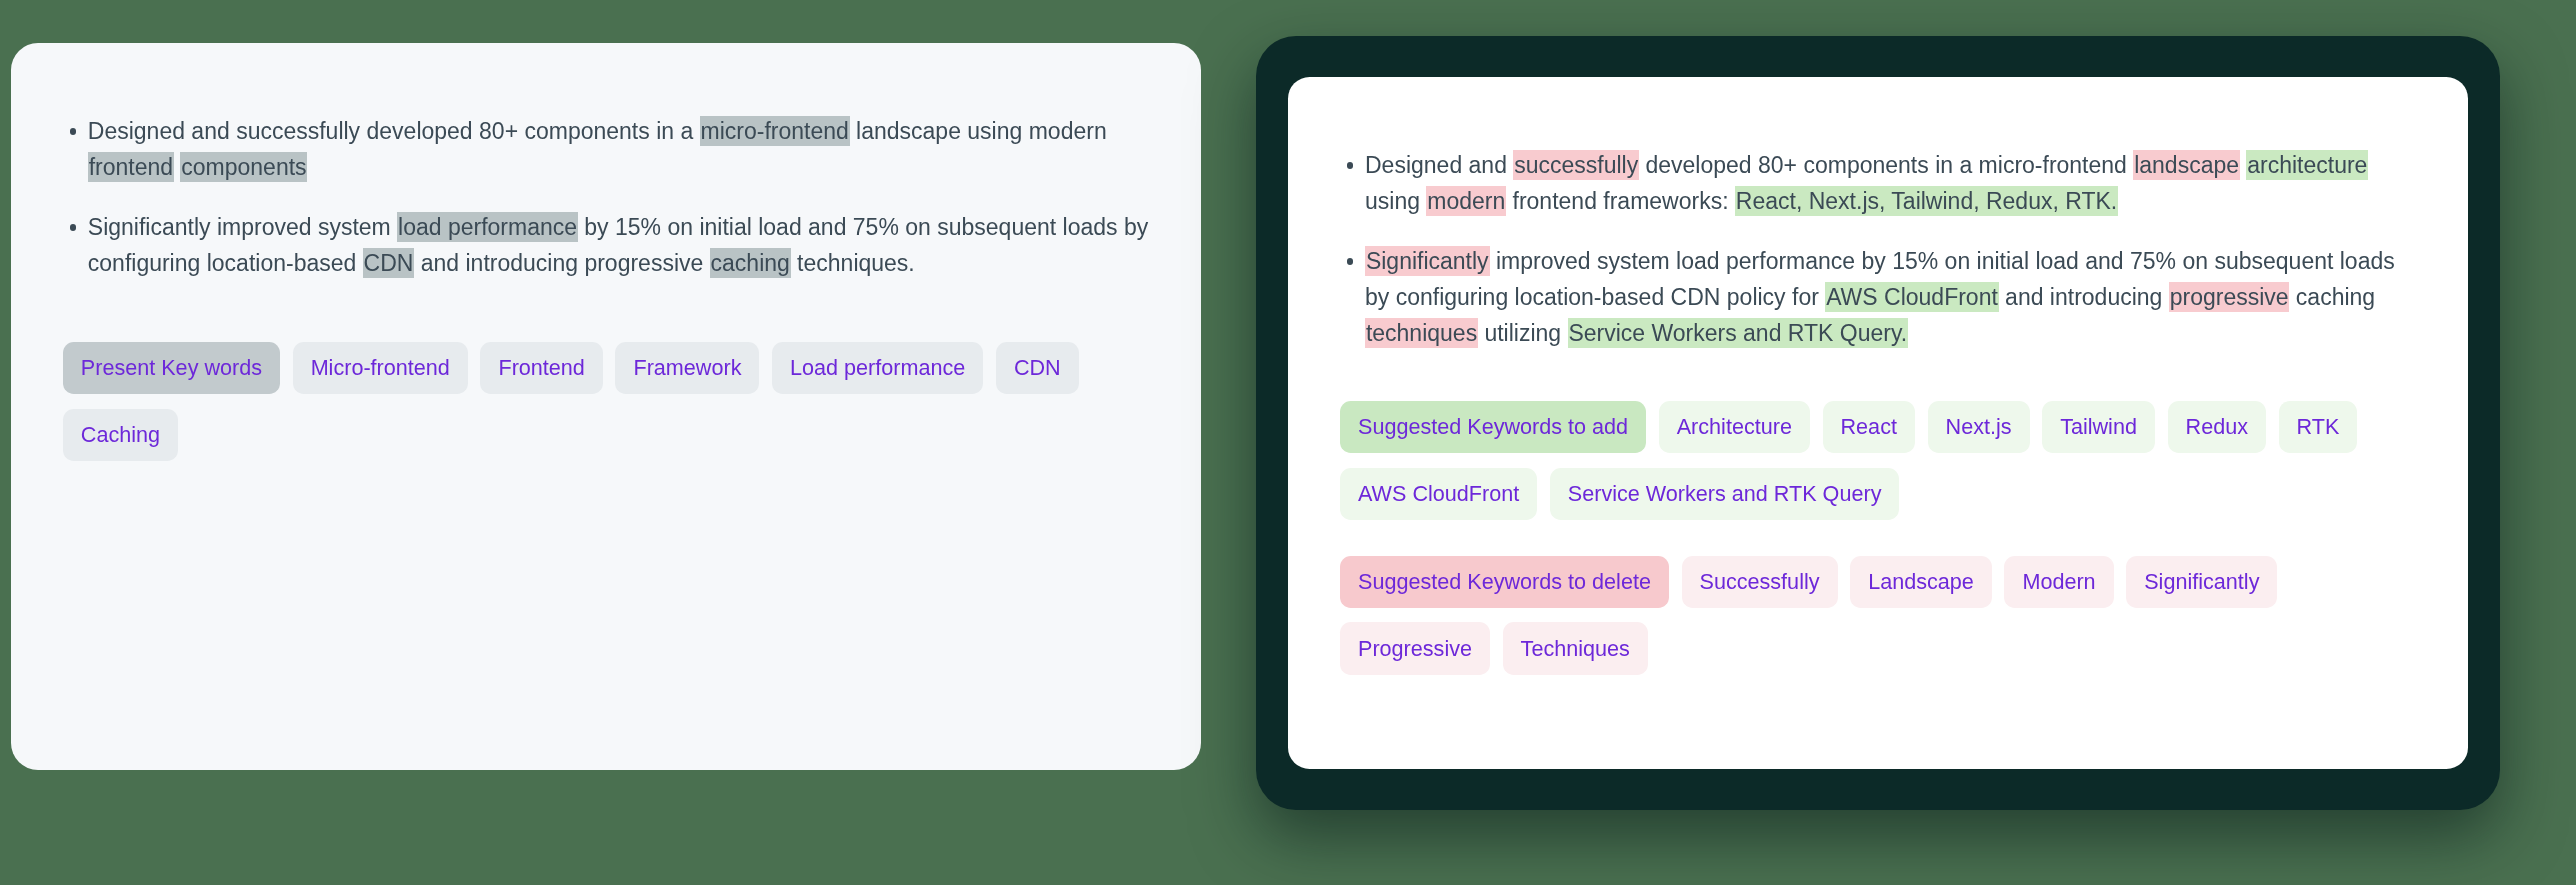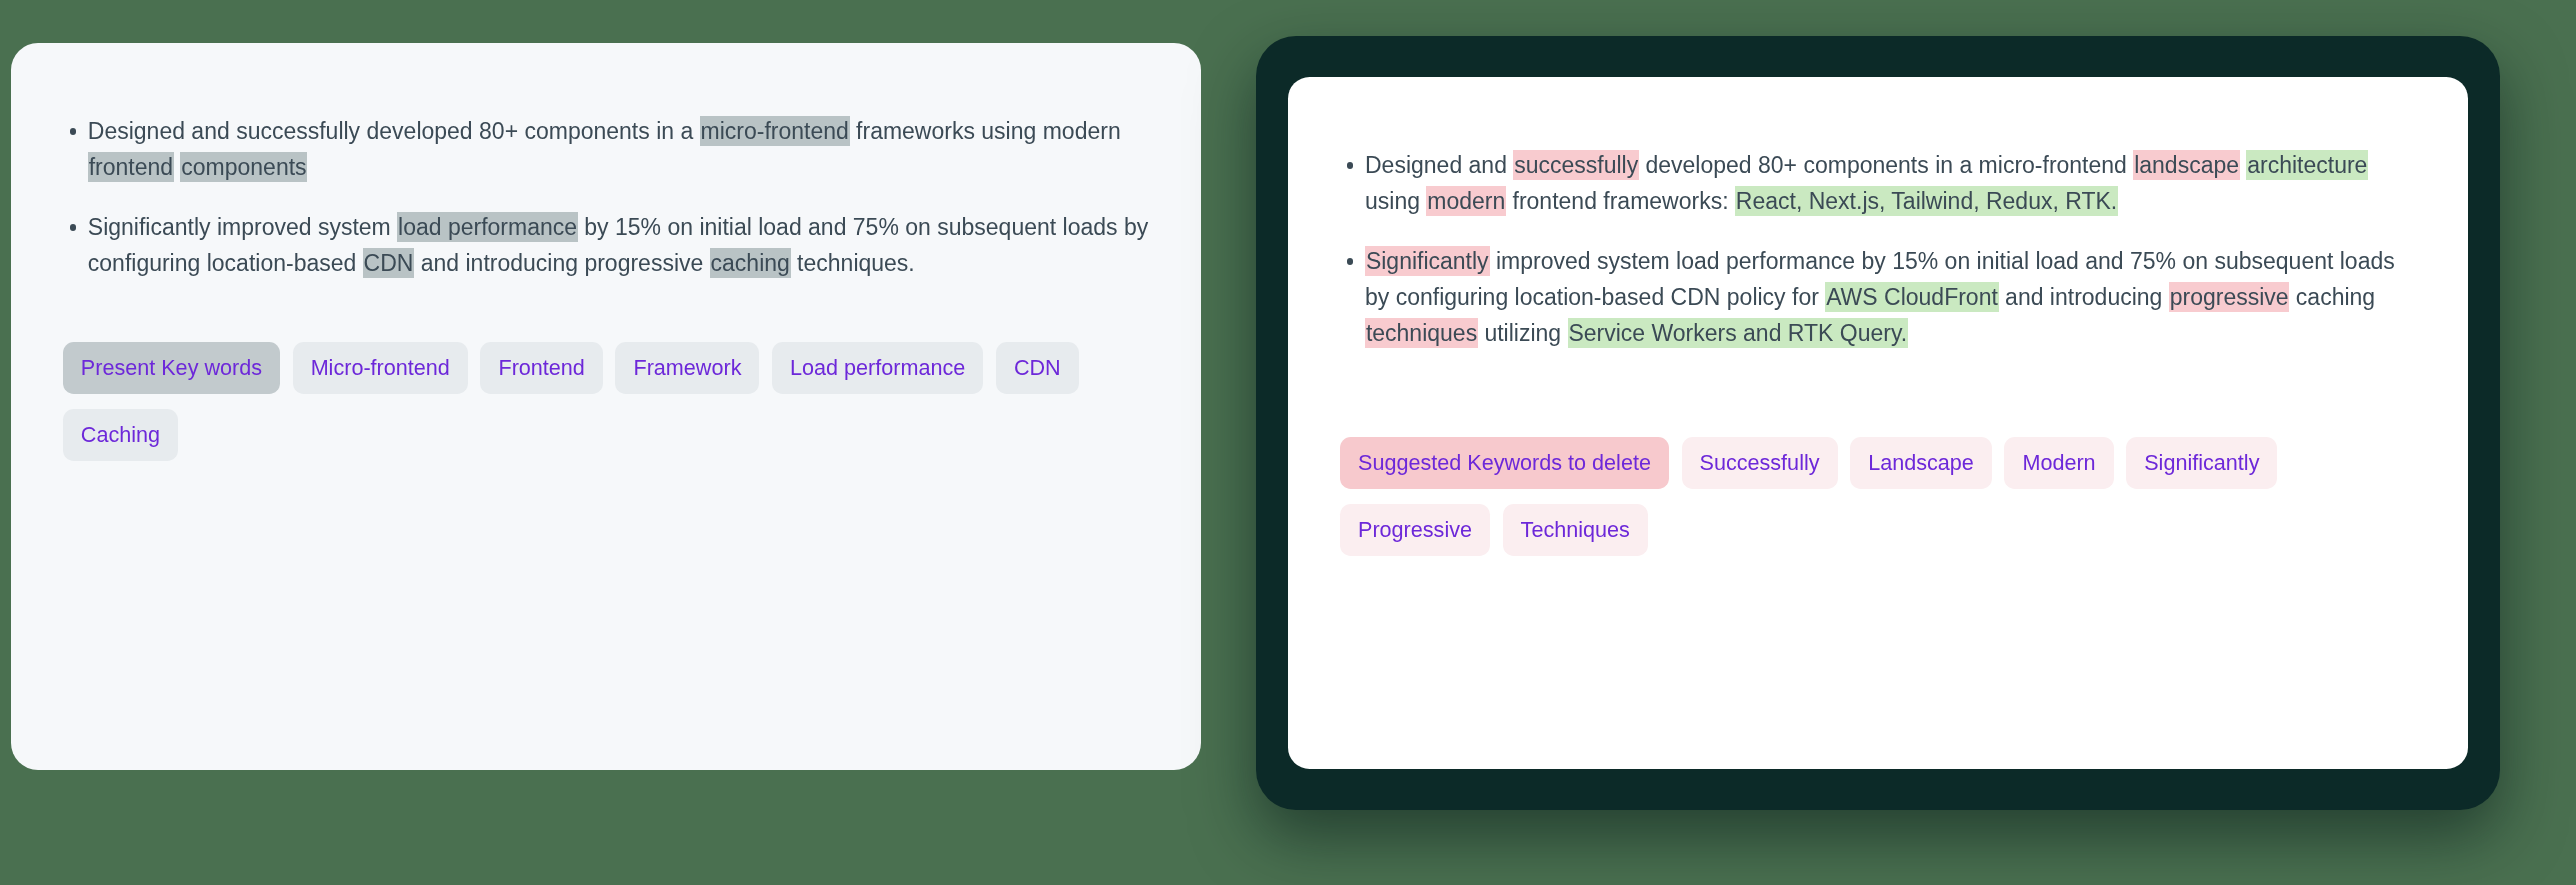--- a/index.html
+++ b/index.html
@@ -141,21 +141,21 @@
 <body>
 
 <div class="stage">
 
   <div class="panel-title" id="title-before">
     <span>Before</span>
   </div>
 
   <div class="before-card">
     <ul class="bullets" id="before-bullets">
-        <li><span>Designed and successfully developed 80+ components in a </span><mark class="hl-gray">micro-frontend</mark><span> frameworks using modern </span><mark class="hl-gray">frontend</mark><span> </span><mark class="hl-gray">components</mark></li>
+        <li><span>Designed and successfully developed 80+ components in a </span><mark class="hl-gray">micro-frontend</mark><span> landscape using modern </span><mark class="hl-gray">frontend</mark><span> </span><mark class="hl-gray">components</mark></li>
         <li><span>Significantly improved system </span><mark class="hl-gray">load performance</mark><span> by 15% on initial load and 75% on subsequent loads by configuring location-based </span><mark class="hl-gray">CDN</mark><span> and introducing progressive </span><mark class="hl-gray">caching</mark><span> techniques.</span></li>
       </ul>
     <div id="before-chips" class="before-chips">
         <div class="chip-group">
           <div class="chip chip-gray-strong">Present Key words</div>
           <div class="chip chip-gray">Micro-frontend</div>
           <div class="chip chip-gray">Frontend</div>
           <div class="chip chip-gray">Framework</div>
           <div class="chip chip-gray">Load performance</div>
           <div class="chip chip-gray">CDN</div>
@@ -168,20 +168,31 @@
     <span class="sparkle-icon">✨</span><span>After</span>
   </div>
 
   <div class="after-frame">
     <div class="after-card">
       <ul class="bullets" id="after-bullets">
           <li><span>Designed and </span><mark class="hl-pink">successfully</mark><span> developed 80+ components in a micro-frontend </span><mark class="hl-pink">landscape</mark><span> </span><mark class="hl-green">architecture</mark><span> using </span><mark class="hl-pink">modern</mark><span> frontend frameworks: </span><mark class="hl-green">React, Next.js, Tailwind, Redux, RTK.</mark></li>
           <li><mark class="hl-pink">Significantly</mark><span> improved system load performance by 15% on initial load and 75% on subsequent loads by configuring location-based CDN policy for </span><mark class="hl-green">AWS CloudFront</mark><span> and introducing </span><mark class="hl-pink">progressive</mark><span> caching </span><mark class="hl-pink">techniques</mark><span> utilizing </span><mark class="hl-green">Service Workers and RTK Query.</mark></li>
         </ul>
       <div id="after-chips" class="after-chips">
+          <div class="chip-group">
+            <div class="chip chip-green-strong">Suggested Keywords to add</div>
+            <div class="chip chip-green">Architecture</div>
+            <div class="chip chip-green">React</div>
+            <div class="chip chip-green">Next.js</div>
+            <div class="chip chip-green">Tailwind</div>
+            <div class="chip chip-green">Redux</div>
+            <div class="chip chip-green">RTK</div>
+            <div class="chip chip-green">AWS CloudFront</div>
+            <div class="chip chip-green">Service Workers and RTK Query</div>
+          </div>
           <div class="group-spacer"></div>
           <div class="chip-group">
             <div class="chip chip-pink-strong">Suggested Keywords to delete</div>
             <div class="chip chip-pink">Successfully</div>
             <div class="chip chip-pink">Landscape</div>
             <div class="chip chip-pink">Modern</div>
             <div class="chip chip-pink">Significantly</div>
             <div class="chip chip-pink">Progressive</div>
             <div class="chip chip-pink">Techniques</div>
           </div>

